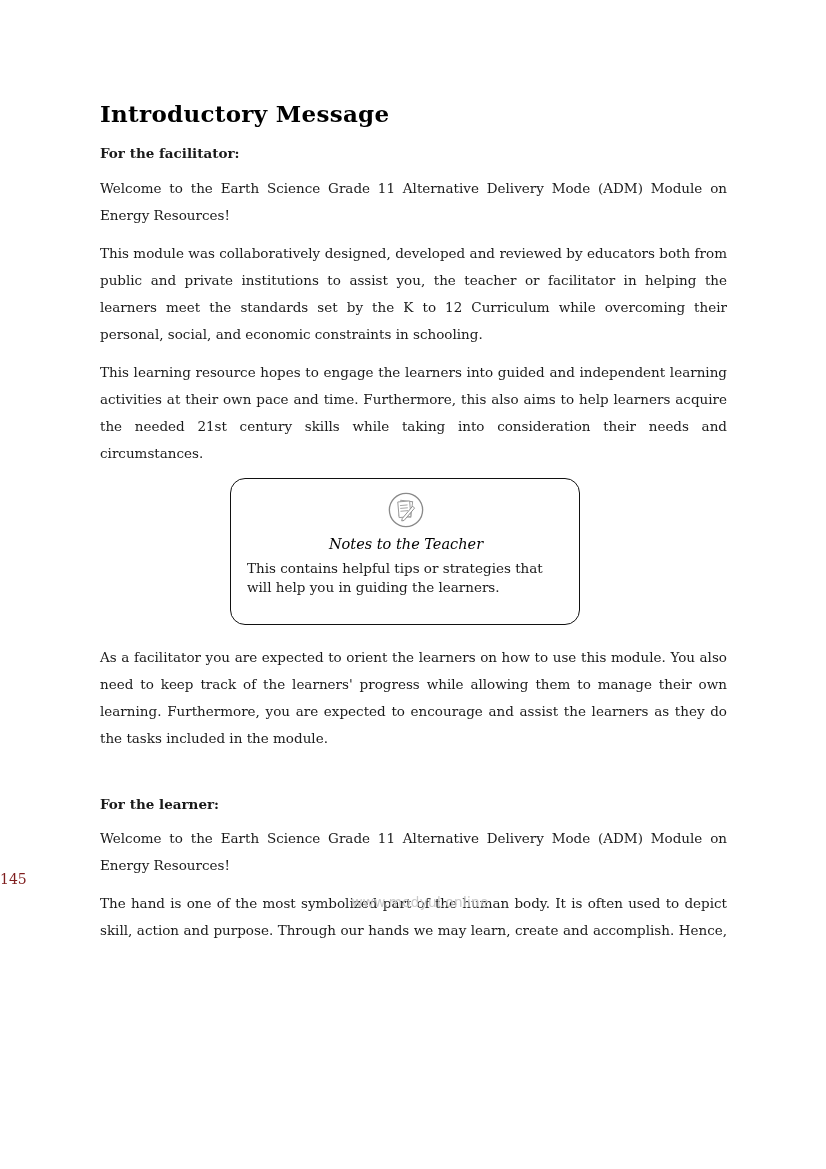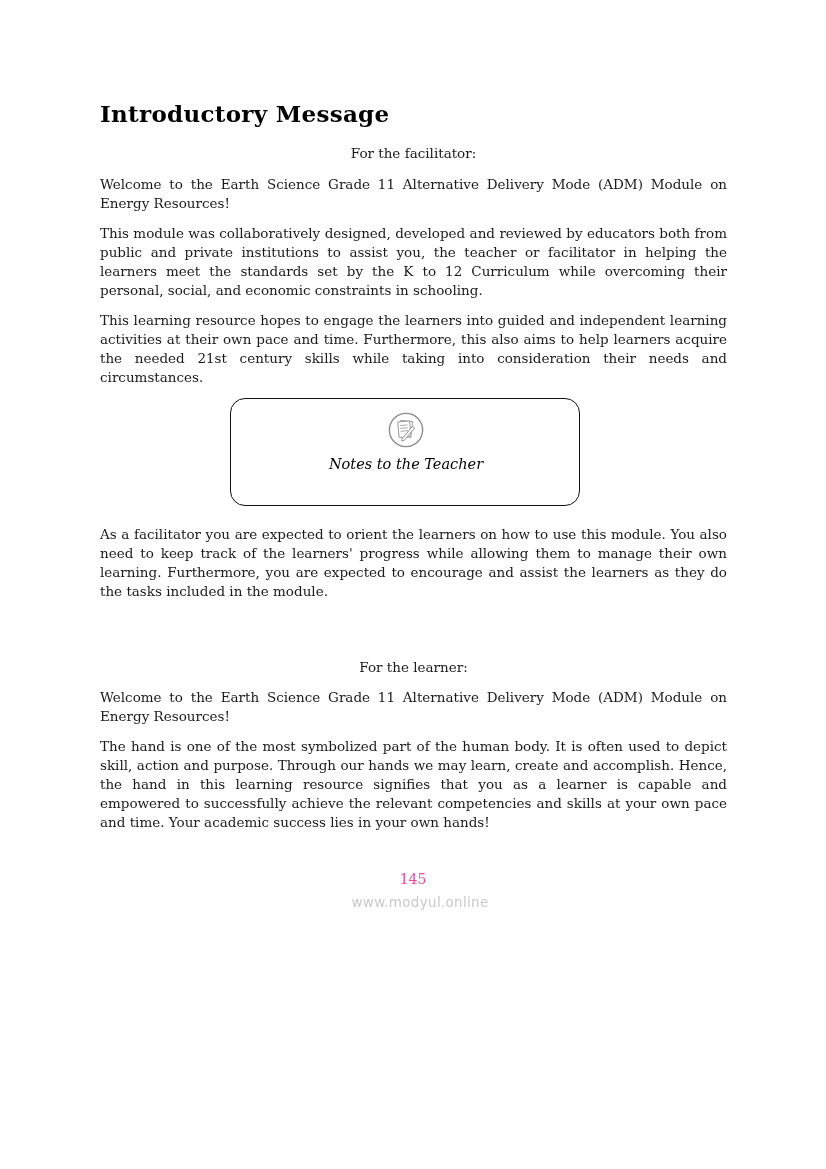--- a/index.html
+++ b/index.html
@@ -19,29 +19,30 @@
   }
   .doc-title {
     font-size: 23px;
     font-weight: bold;
     letter-spacing: 0.3px;
     margin-bottom: 16px;
     color: #000000;
   }
   p.body-par {
     font-size: 13.5px;
-    line-height: 19px;
+    line-height: 27px;
     text-align: justify;
     margin-bottom: 11px;
   }
   p.salutation {
     font-size: 13.5px;
     line-height: 20.5px;
-    text-align: center;
+    text-align: left;
     margin-bottom: 11px;
+    font-weight: bold;
   }
   .note-box {
     width: 350px;
     margin: 6px 0 19px 130px;
     border: 1.5px solid #111111;
     border-radius: 15px;
     padding: 12px 14px 26px 16px;
     text-align: center;
     background: #ffffff;
   }
@@ -57,30 +58,29 @@
     margin-bottom: 7px;
     color: #000000;
   }
   .note-body {
     font-size: 13.5px;
     line-height: 19.5px;
     text-align: left;
     color: #1a1a1a;
   }
   .learner-section {
-    margin-top: 56px;
+    margin-top: 42px;
   }
   .page-number {
     position: absolute;
     bottom: 52px;
     left: 0;
     width: 100%;
-    text-align: center;
     font-size: 14px;
-    color: #ec4899;
+    color: #7f1d1d;
   }
   .watermark {
     position: absolute;
     bottom: 29px;
     left: 7px;
     width: 100%;
     text-align: center;
     font-size: 13.5px;
     color: #c9c9c9;
     font-family: "DejaVu Sans", "Liberation Sans", sans-serif;
@@ -111,20 +111,21 @@
           </g>
           <g stroke="#9a9a9a" stroke-width="0.9" transform="rotate(-5 18 19)">
             <line x1="14" y1="15" x2="22" y2="15"></line>
             <line x1="14" y1="18" x2="22" y2="18"></line>
             <line x1="14" y1="21" x2="22" y2="21"></line>
           </g>
           <path d="M16 29 L27 16 L29 18 L18 31 L15.5 31.5 Z" fill="#ffffff" stroke="#8a8a8a" stroke-width="1"></path>
         </svg>
       </div>
       <div class="note-title">Notes to the Teacher</div>
+      <div class="note-body">This contains helpful tips or strategies that will help you in guiding the learners.</div>
     </div>
 
     <p class="body-par">As a facilitator you are expected to orient the learners on how to use this module. You also need to keep track of the learners' progress while allowing them to manage their own learning. Furthermore, you are expected to encourage and assist the learners as they do the tasks included in the module.</p>
 
     <div class="learner-section">
       <p class="salutation">For the learner:</p>
       <p class="body-par">Welcome to the Earth Science Grade 11 Alternative Delivery Mode (ADM) Module on Energy Resources!</p>
       <p class="body-par">The hand is one of the most symbolized part of the human body. It is often used to depict skill, action and purpose. Through our hands we may learn, create and accomplish. Hence, the hand in this learning resource signifies that you as a learner is capable and empowered to successfully achieve the relevant competencies and skills at your own pace and time. Your academic success lies in your own hands!</p>
     </div>
 

